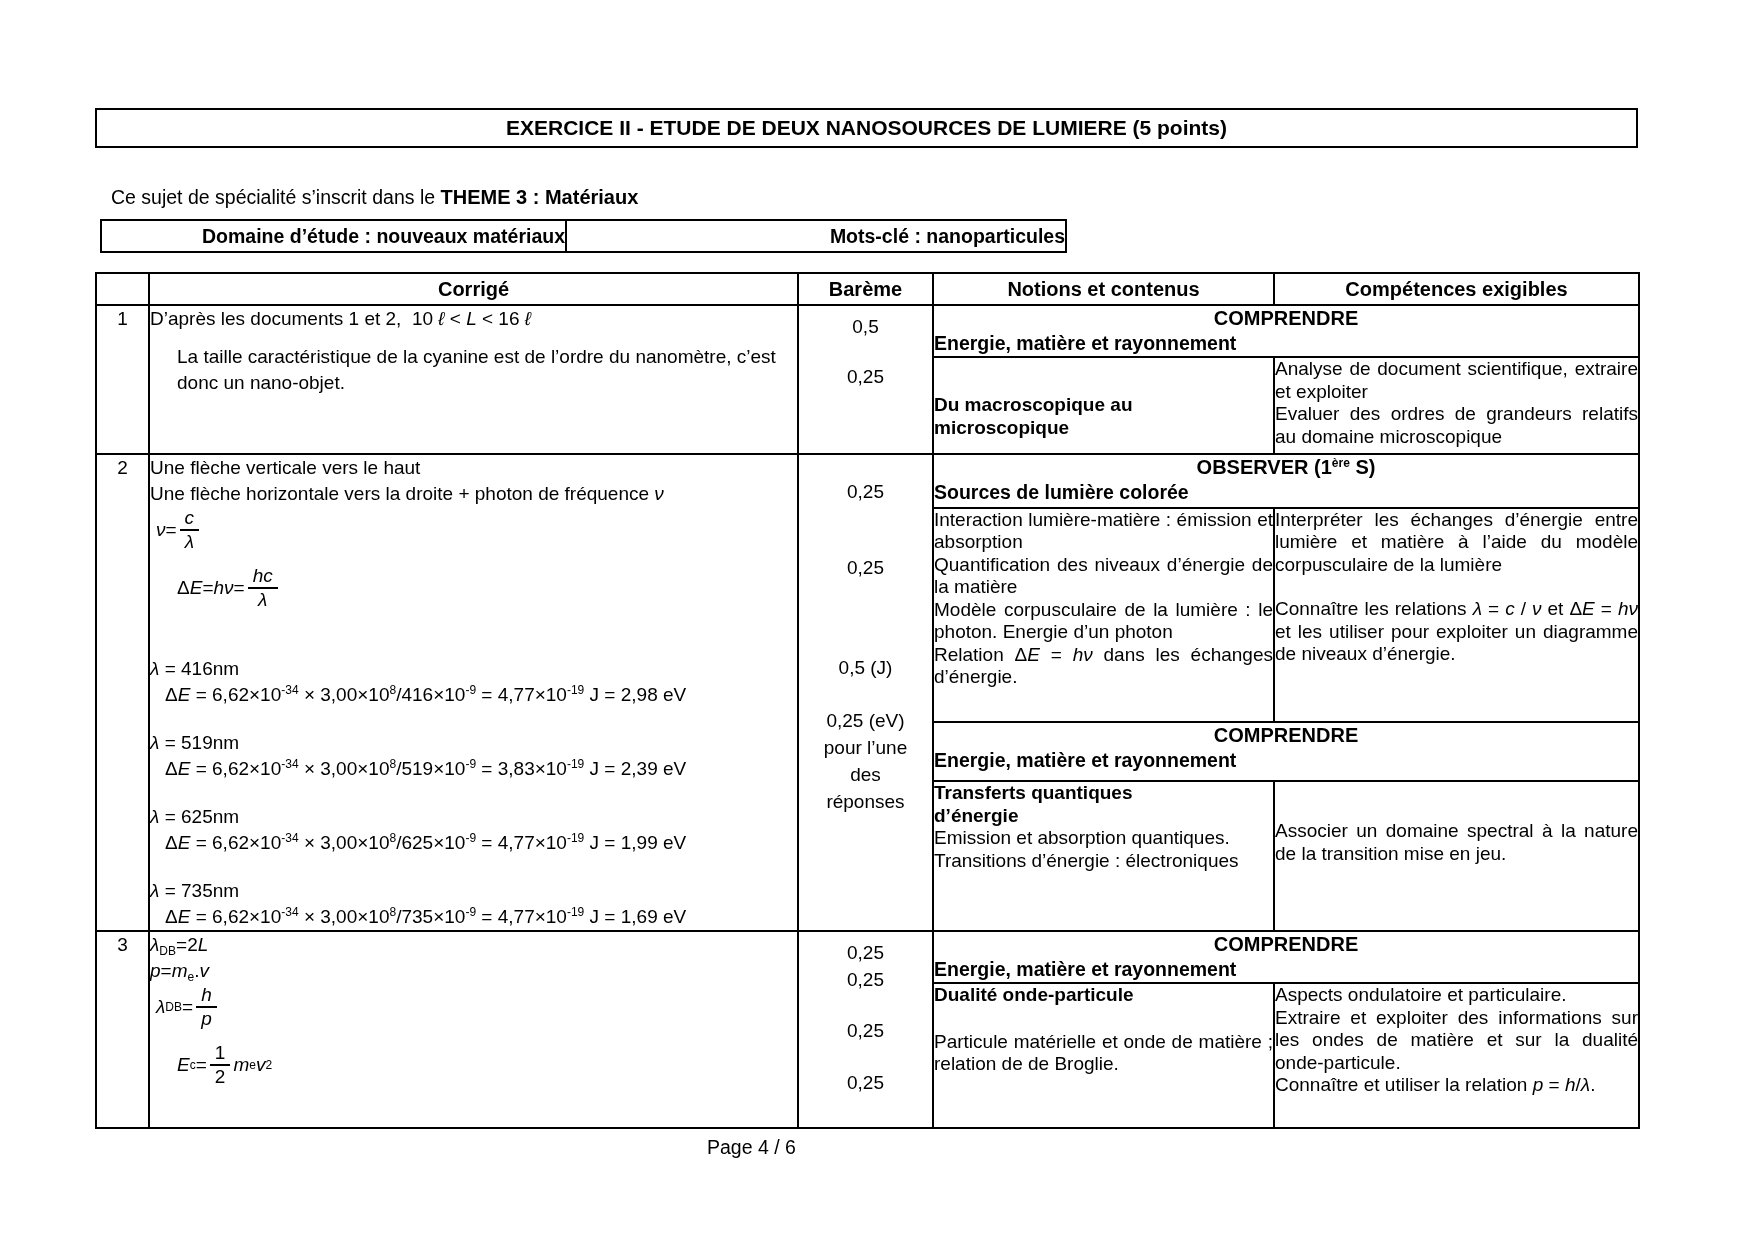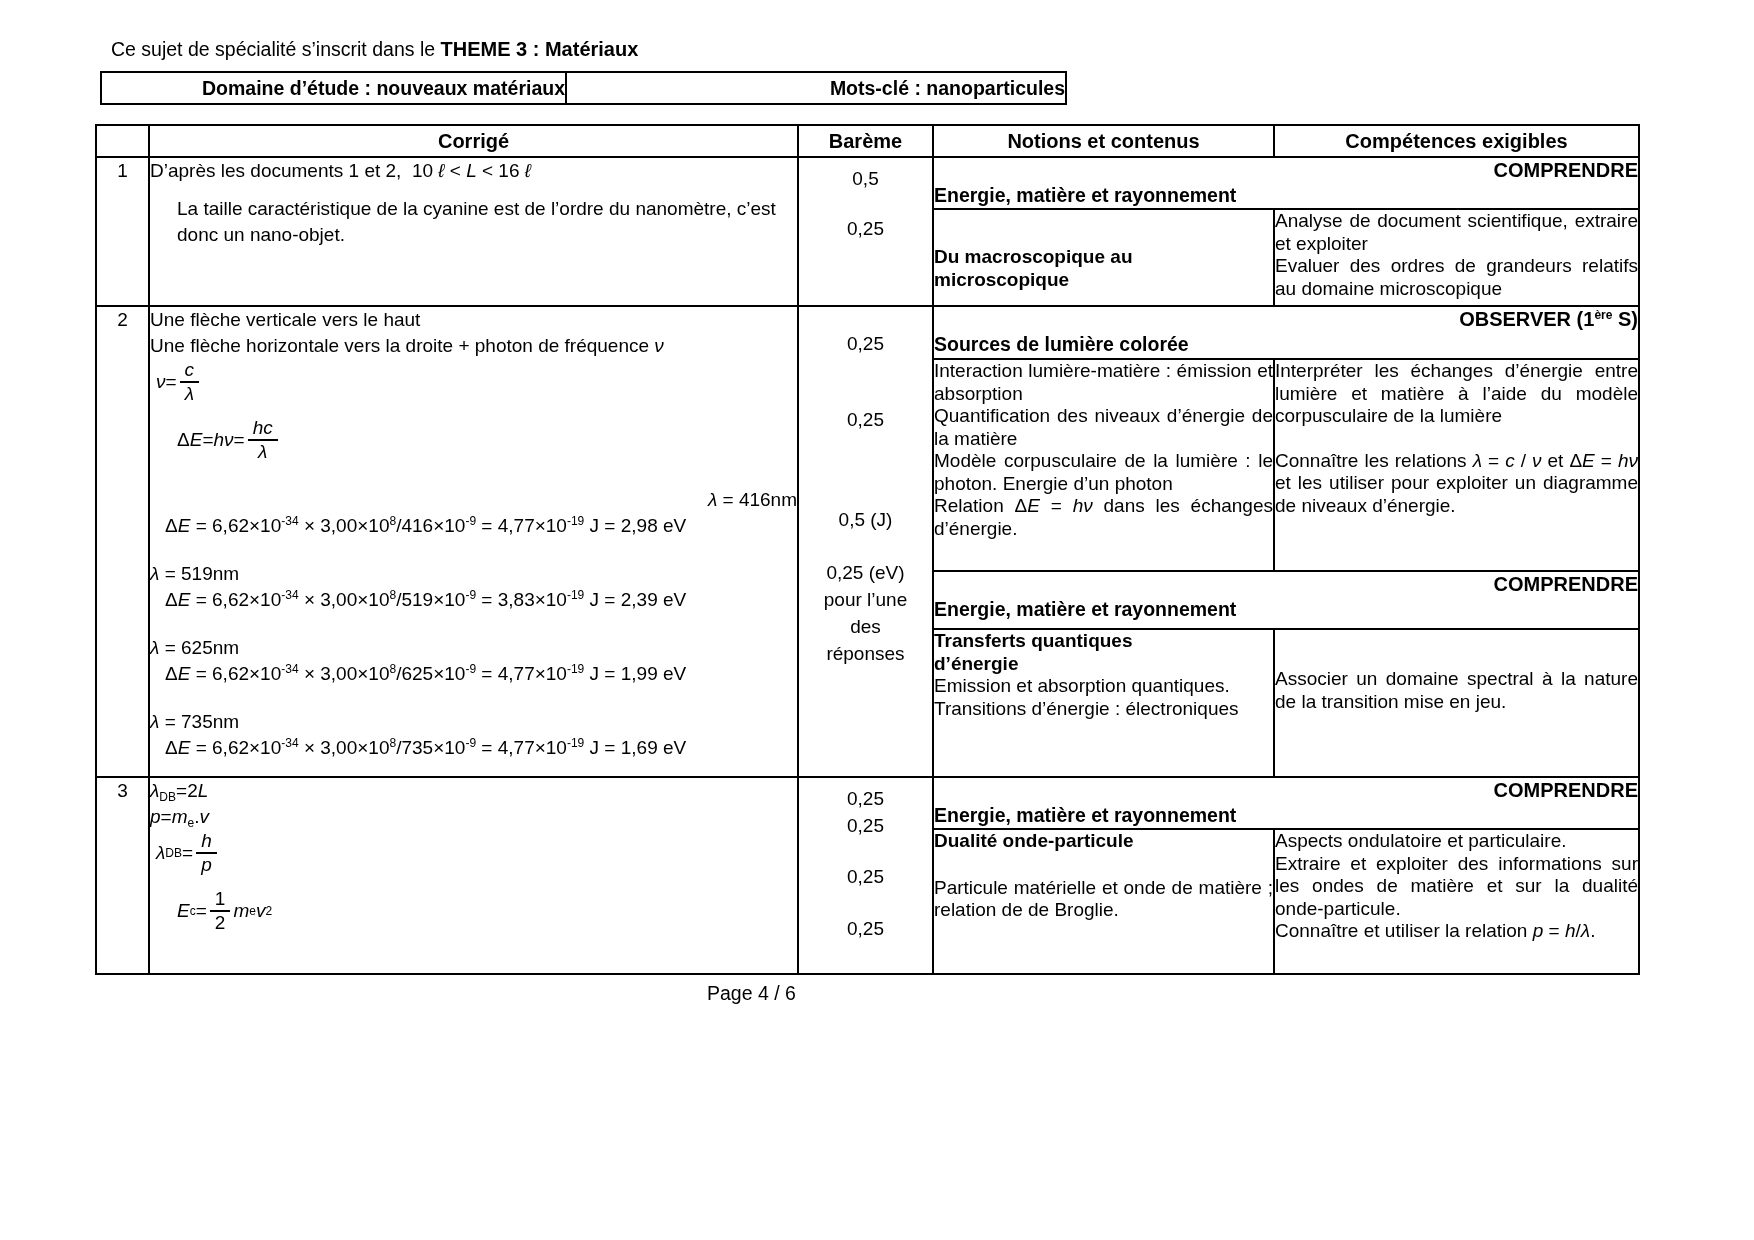--- a/index.html
+++ b/index.html
@@ -25,52 +25,55 @@
   .r2a{height:53px}.r2b{height:212px}.r2c{height:58px}.r2d{height:148px}
   .r3a{height:52px}.r3b{height:145px}
 
   .num-cell{text-align:center;padding-top:5px;}
   .corrige-cell{padding:6px 12px;}
   .bareme-cell{position:relative;}
   .bareme-val{position:absolute;left:0;right:0;text-align:center;}
   .bareme-block div{line-height:27px;}
 
   .section-hdr{padding:2px 8px;}
-  .hdr-title{text-align:right;font-weight:bold;font-size:20px;line-height:25px;}
+  .hdr-title{text-align:center;font-weight:bold;font-size:20px;line-height:25px;}
   .hdr-sub{font-weight:bold;font-size:19.5px;line-height:25px;}
 
   .ncell{padding:6px 9px;line-height:22.5px;}
   .justify{text-align:justify;}
   .bold{font-weight:bold;}
   .preline{white-space:pre-line;}
   .nowrap{white-space:nowrap;padding-left:15px;}
 
   .frac{display:inline-flex;flex-direction:column;align-items:center;vertical-align:middle;margin:0 3px;text-align:center;}
   .fnum{display:block;padding:0 5px;border-bottom:2px solid #000;line-height:22px;}
   .fden{display:block;padding:0 5px;line-height:22px;}
   .fline{display:flex;align-items:center;margin-left:6px;}
   sup{font-size:12px;line-height:0;vertical-align:7px;}
   sub{font-size:12px;line-height:0;vertical-align:-4px;}
   i{font-style:italic;}
 
   .m10{margin-top:12px;margin-left:27px;}
-  .m-before-calc{margin-top:24px;text-align:right;}
+  .m-before-calc{margin-top:45px;}
   .m-calc{margin-top:22px;}
   .gap22{margin-top:22px;}
   .gap24{margin-top:24px;}
 
   .footer-line{margin:16px 0 0 15px;font-weight:bold;font-size:19.5px;line-height:24px;}
   .page-num{margin-top:6px;padding-left:612px;font-size:19.5px;line-height:24px;}
 </style>
 </head>
 <body>
 
 <div class="page">
   <div class="content">
 
+    <div class="title-box">
+      <span>EXERCICE II - ETUDE DE DEUX NANOSOURCES DE LUMIERE (5 points)</span>
+    </div>
 
     <p class="intro"><span>Ce sujet de spécialité s’inscrit dans le </span><b>THEME 3 : Matériaux</b></p>
 
     <table class="domain-table">
       <colgroup>
           <col style="width:465px">
           <col style="width:500px">
         </colgroup>
       <tbody>
           <tr>

